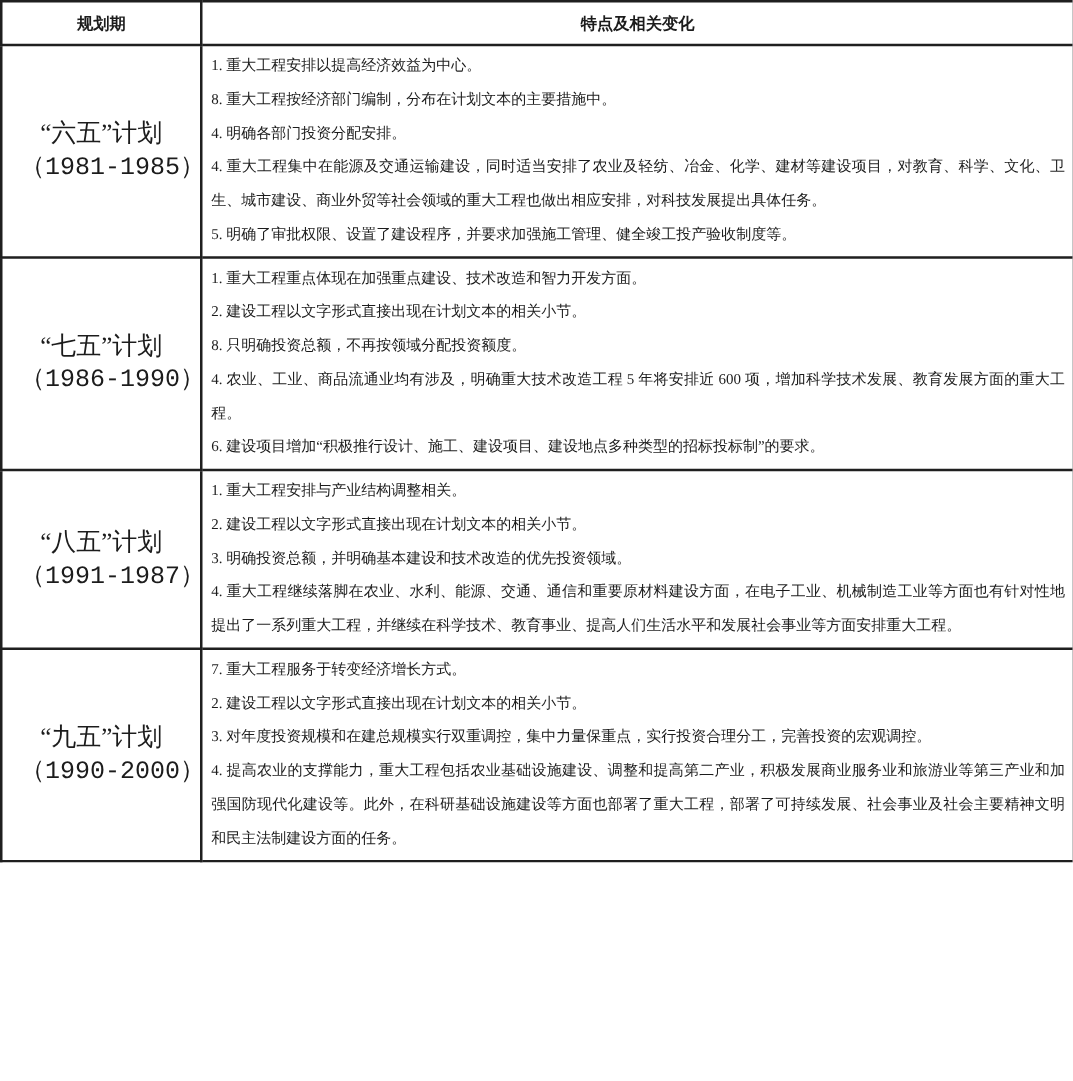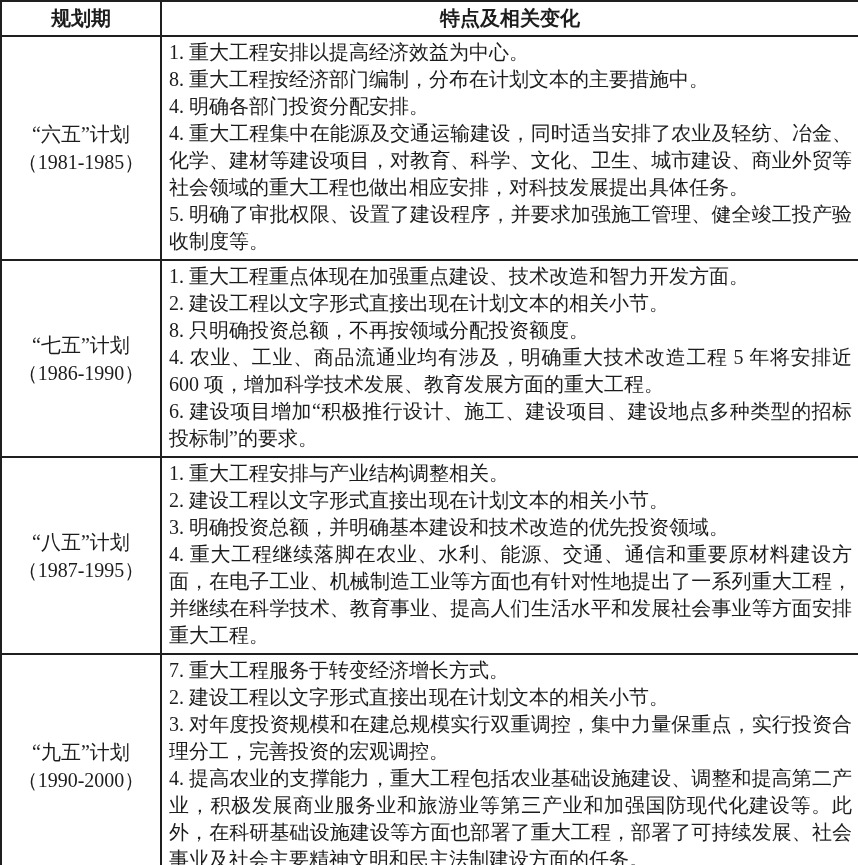--- a/index.html
+++ b/index.html
@@ -19,44 +19,44 @@
   }
   table.plan-table th,
   table.plan-table td {
     border: 2px solid #1f1f1f;
     vertical-align: middle;
   }
   col.col-period { width: 160px; }
   col.col-features { width: 698px; }
 
   th.header-cell {
-    font-size: 20px;
+    font-size: 13px;
     font-weight: bold;
     text-align: center;
     padding: 4px 2px;
     line-height: 25px;
   }
   td.period-cell {
     text-align: center;
     font-size: 20px;
     line-height: 28px;
     padding: 14px;
   }
   td.features-cell {
     padding: 2px 6px 4px 7px;
-    font-size: 20px;
+    font-size: 12px;
     line-height: 27px;
     text-align: justify;
   }
   td.features-cell p {
     margin: 0;
     padding: 0;
   }
   .period-name { white-space: nowrap; }
-  .period-years { white-space: nowrap; }
+  .period-years { white-space: nowrap; font-family: Liberation Mono, monospace; }
 </style>
 </head>
 <body>
 
 <table class="plan-table">
   <colgroup>
     <col class="col-period">
     <col class="col-features">
   </colgroup>
   <thead>
@@ -88,21 +88,21 @@
         <p>1. 重大工程重点体现在加强重点建设、技术改造和智力开发方面。</p>
         <p>2. 建设工程以文字形式直接出现在计划文本的相关小节。</p>
         <p>8. 只明确投资总额，不再按领域分配投资额度。</p>
         <p>4. 农业、工业、商品流通业均有涉及，明确重大技术改造工程 5 年将安排近 600 项，增加科学技术发展、教育发展方面的重大工程。</p>
         <p>6. 建设项目增加“积极推行设计、施工、建设项目、建设地点多种类型的招标投标制”的要求。</p>
       </td>
     </tr>
     <tr>
       <td class="period-cell">
         <div class="period-name">“八五”计划</div>
-        <div class="period-years">（1987-1995）</div>
+        <div class="period-years">（1991-1987）</div>
       </td>
       <td class="features-cell">
         <p>1. 重大工程安排与产业结构调整相关。</p>
         <p>2. 建设工程以文字形式直接出现在计划文本的相关小节。</p>
         <p>3. 明确投资总额，并明确基本建设和技术改造的优先投资领域。</p>
         <p>4. 重大工程继续落脚在农业、水利、能源、交通、通信和重要原材料建设方面，在电子工业、机械制造工业等方面也有针对性地提出了一系列重大工程，并继续在科学技术、教育事业、提高人们生活水平和发展社会事业等方面安排重大工程。</p>
       </td>
     </tr>
     <tr>
       <td class="period-cell">

